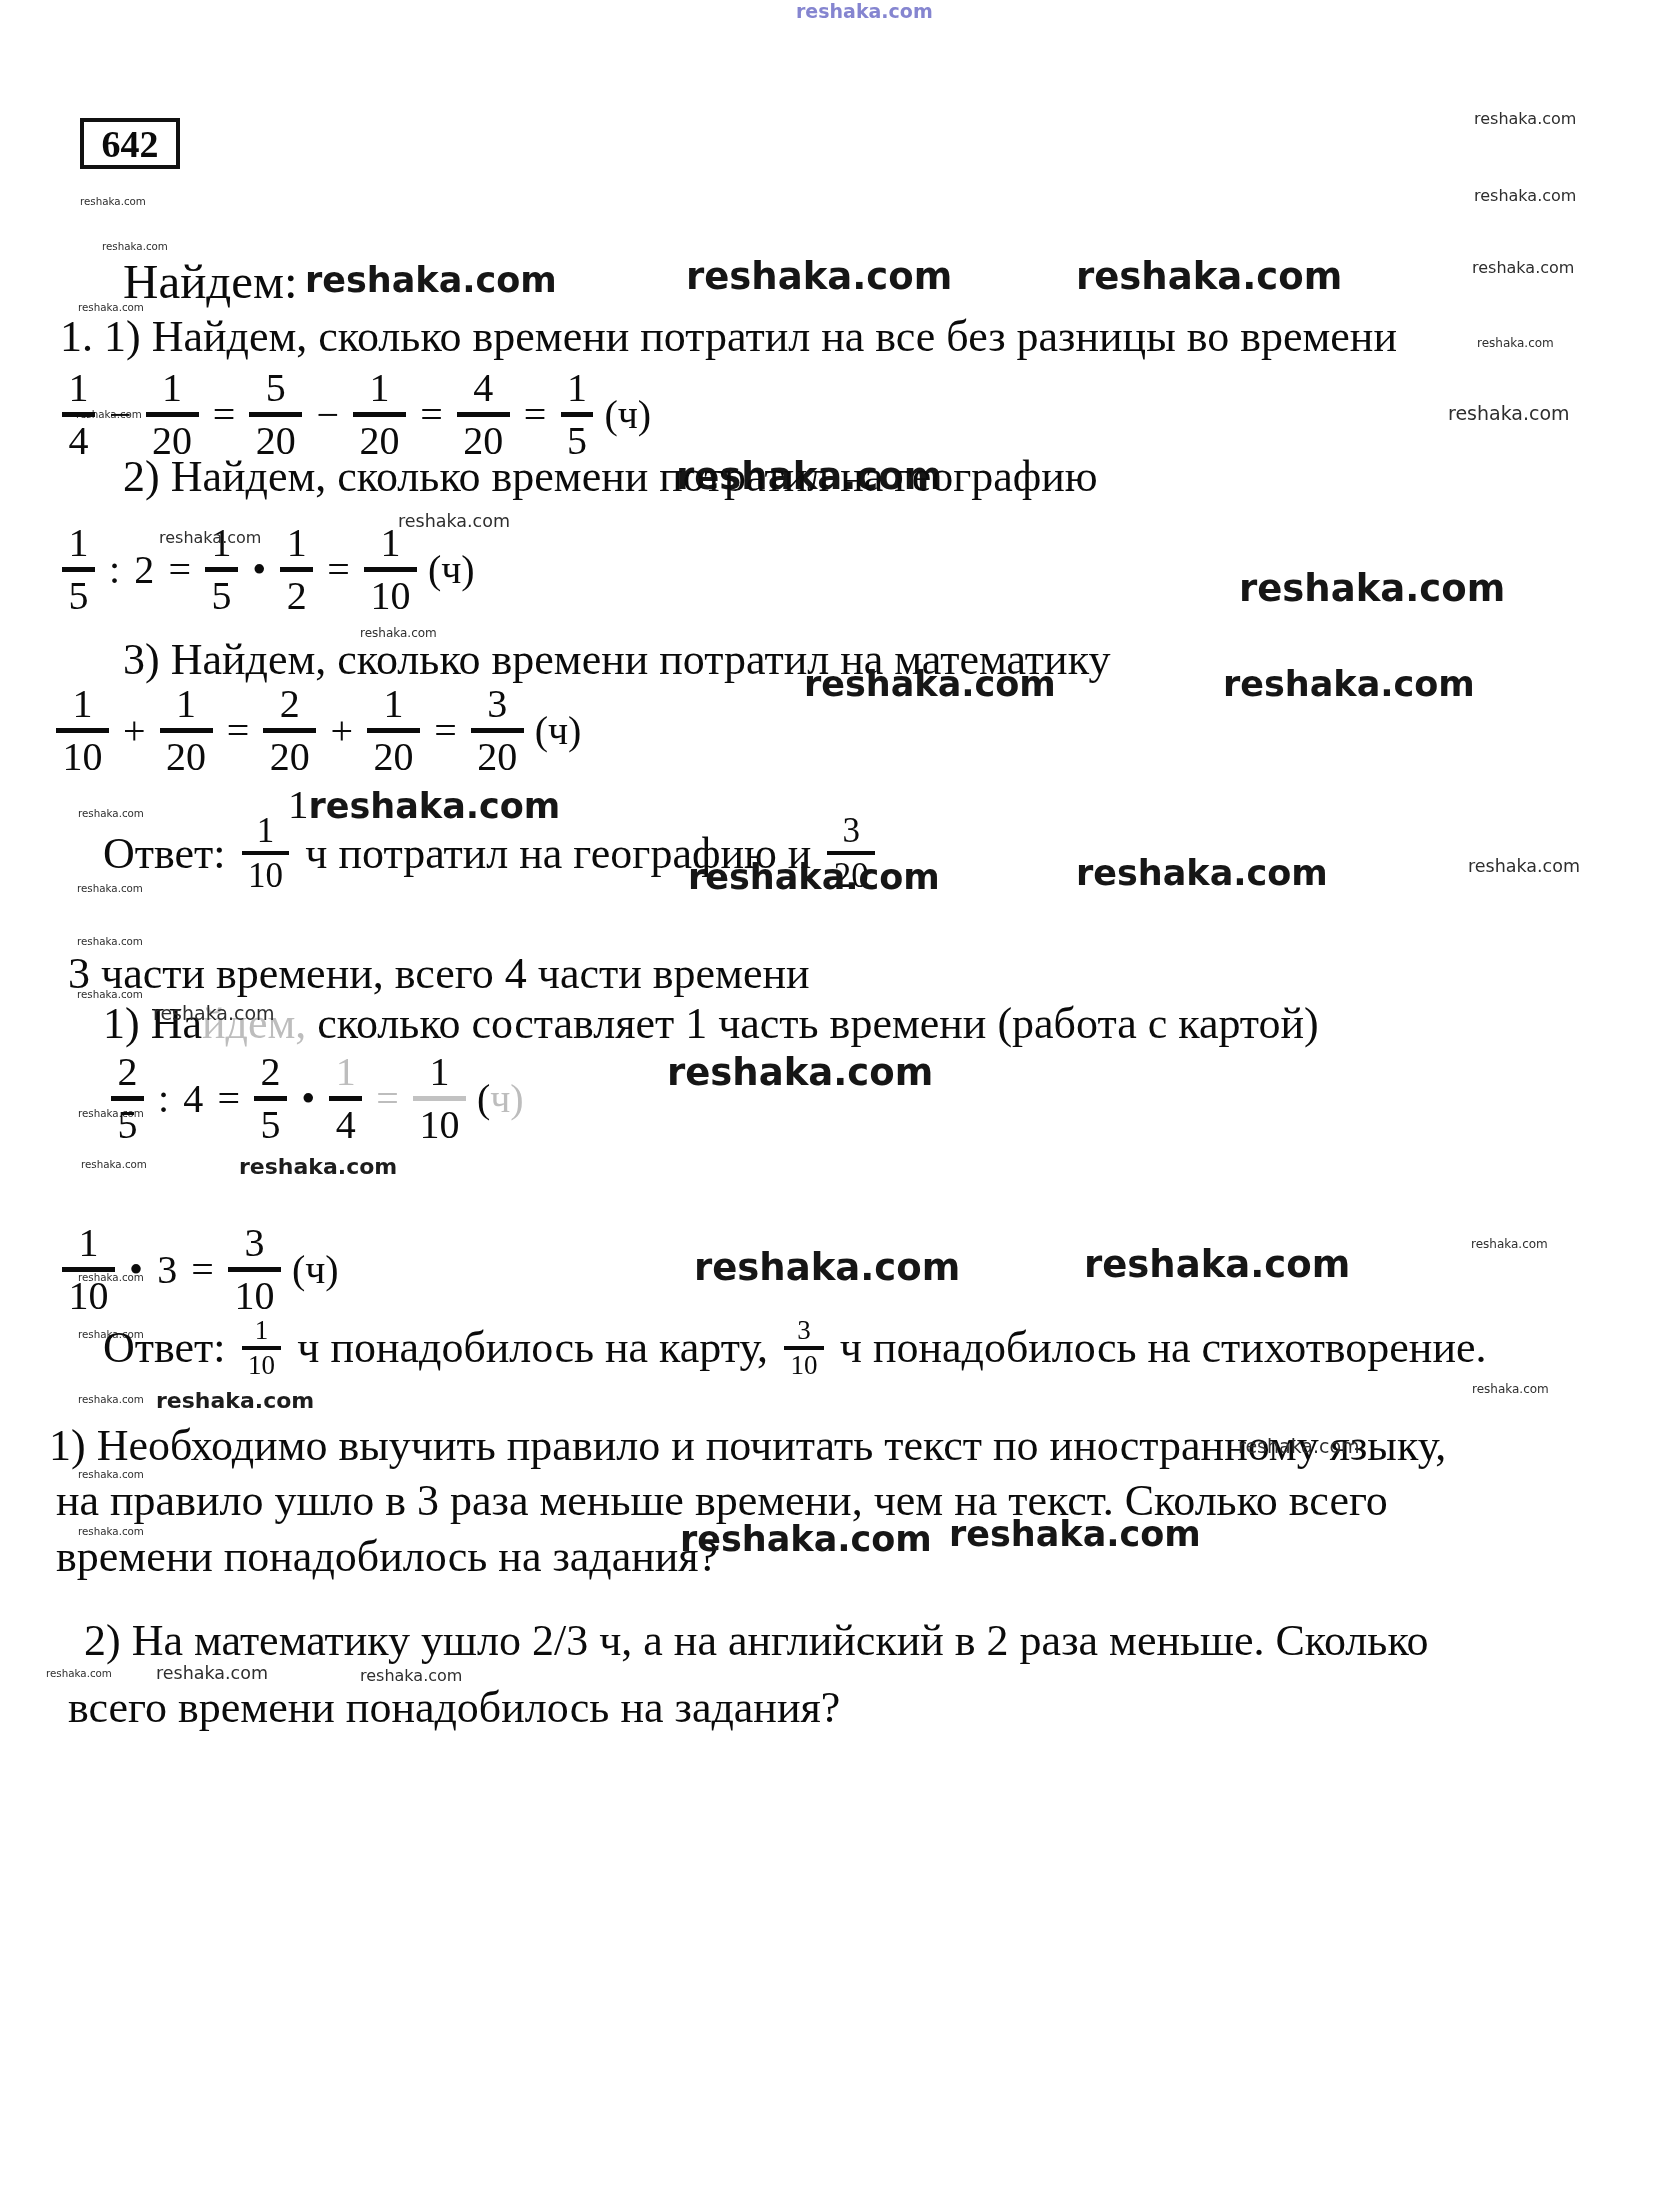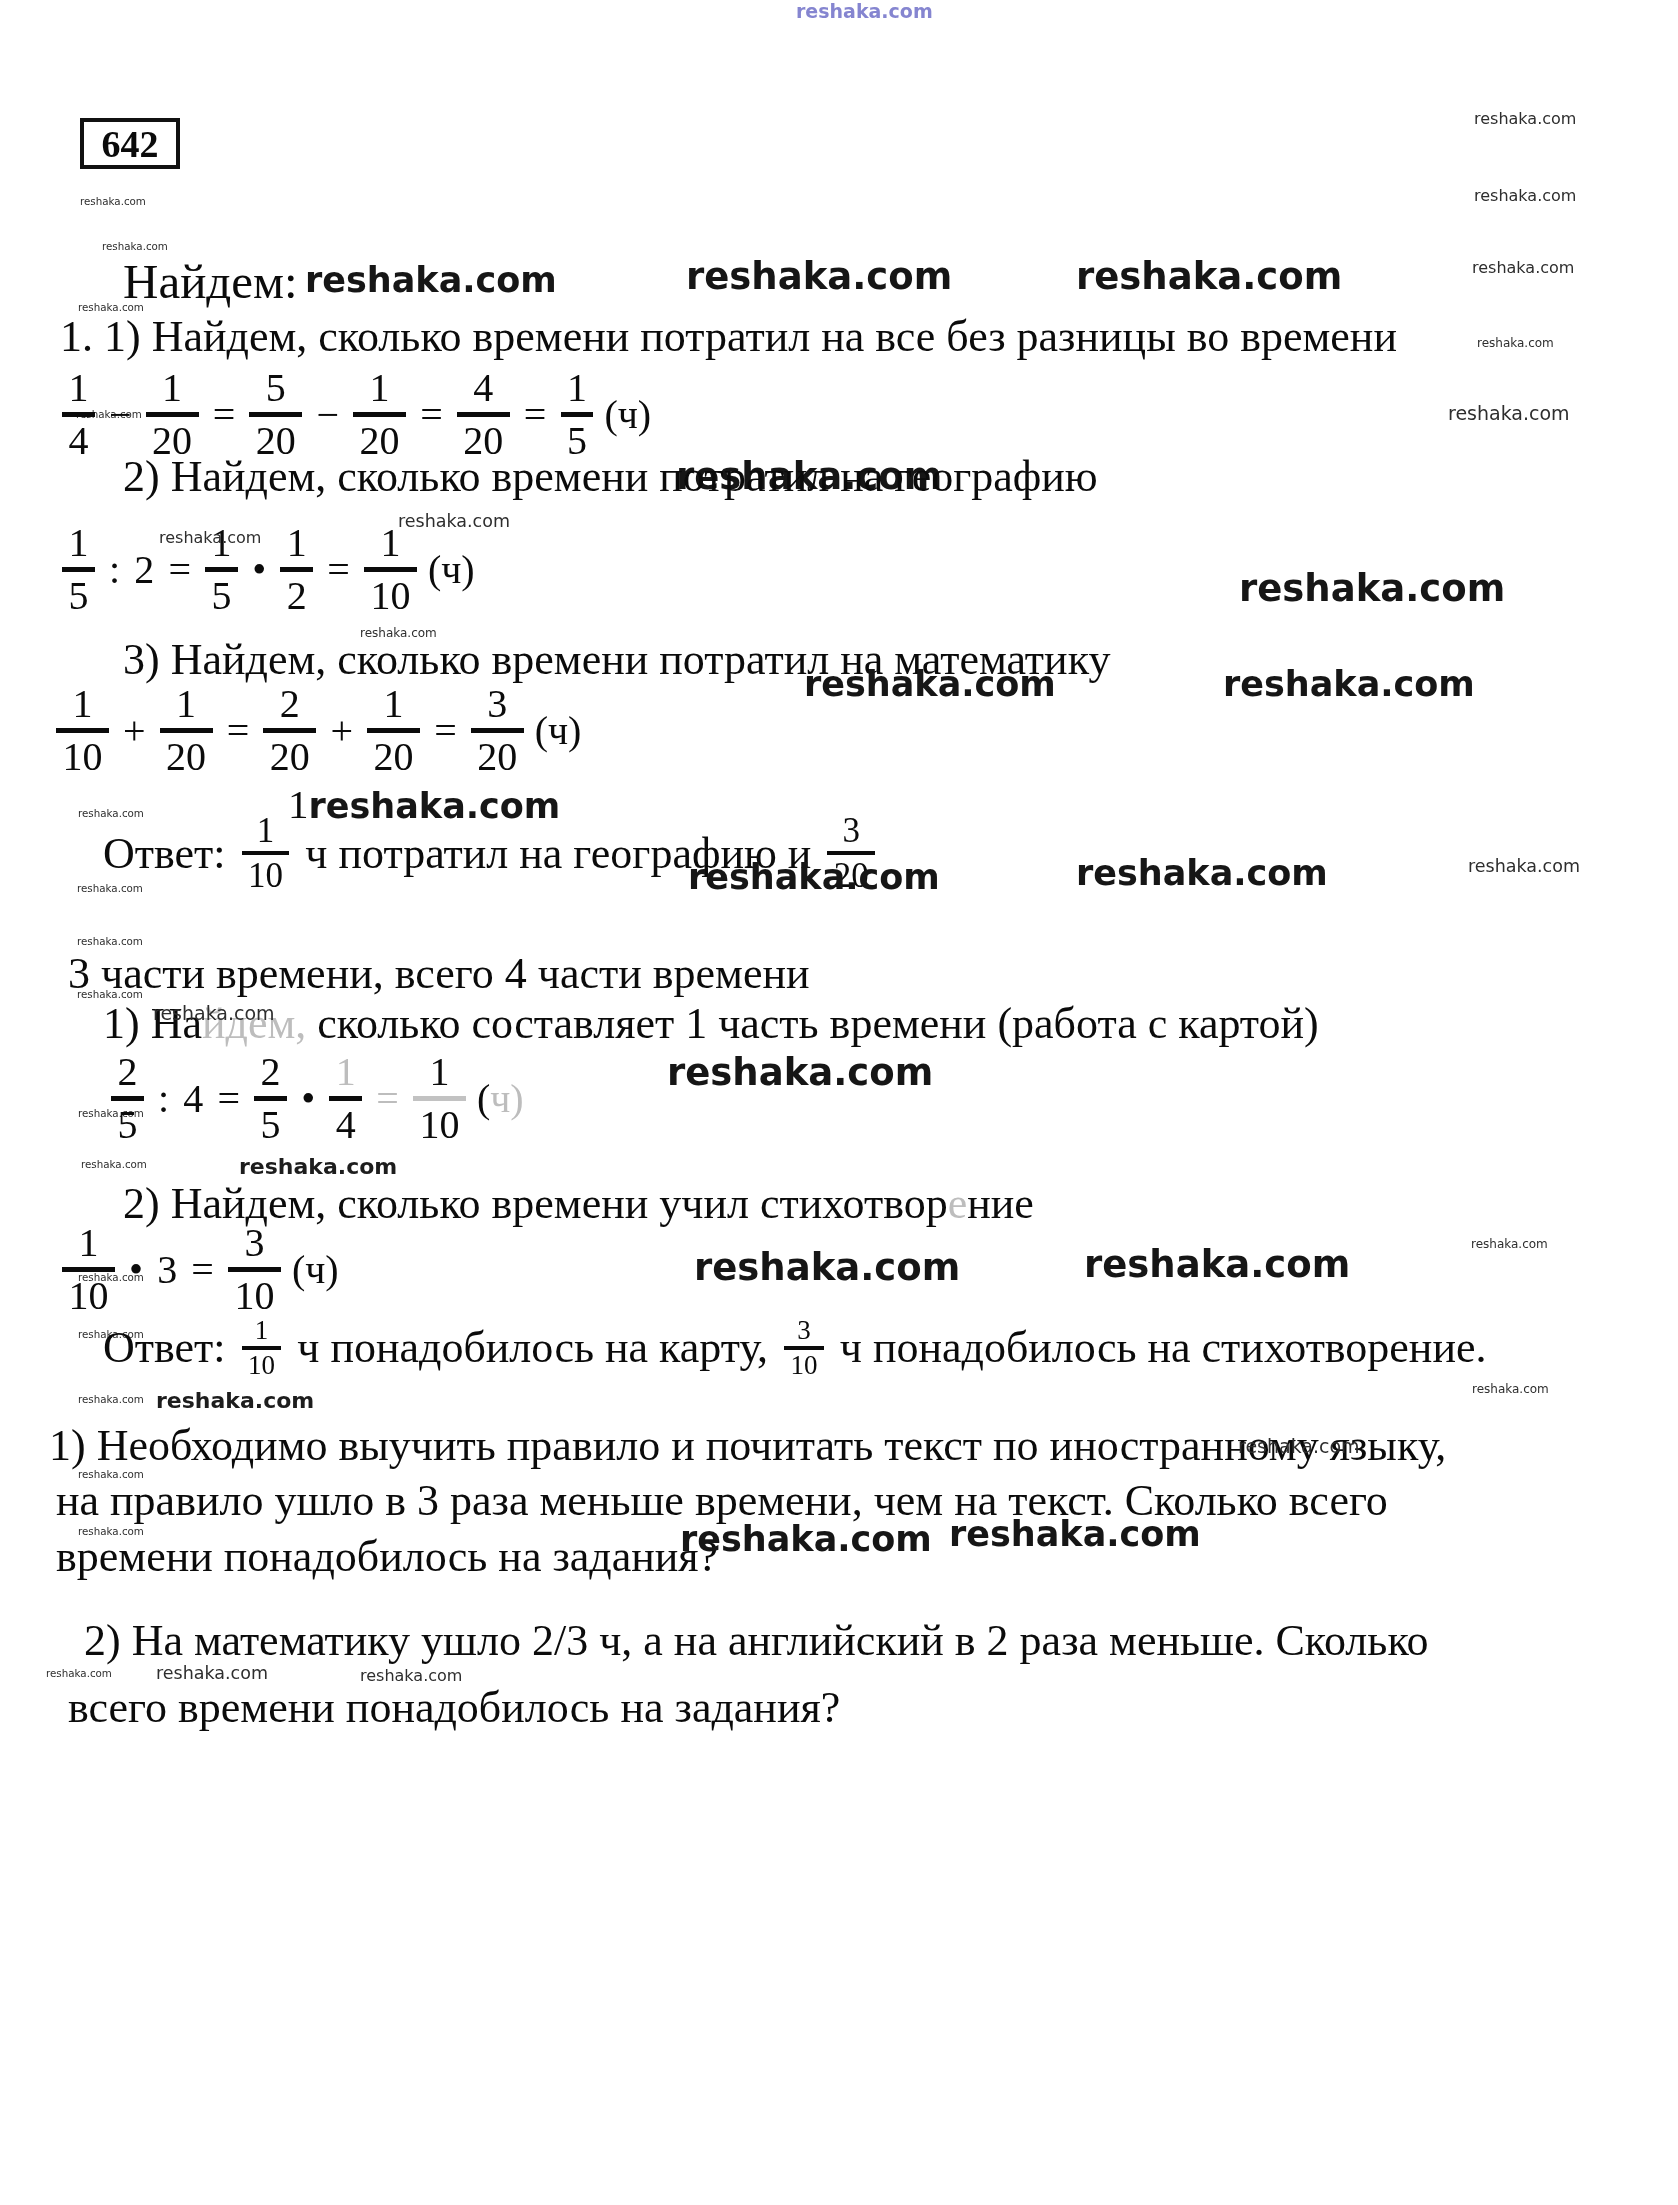--- a/index.html
+++ b/index.html
@@ -244,23 +244,20 @@
         <span class="fnum">1</span>
         <span class="fbar g"></span>
         <span class="fden">10</span>
       </span>
     <span><span>(</span><span class="gray">ч)</span></span>
   </div>
   <div class="wm" style="left:667px;top:1054px;font-size:37px">reshaka.com</div>
 
   <div class="wm sm" style="left:239px;top:1156px;font-size:22px;font-weight:bold;color:#1d1d1d">reshaka.com</div>
 
-  <div class="line" style="left:123px;top:1179px">
-    <span>2) Найдем, сколько времени учил стихотвор</span><span class="gray">е</span><span>ние</span>
-  </div>
 
   <div class="eq" style="left:62px;top:1223px">
     <span class="frac">
         <span class="fnum">1</span>
         <span class="fbar"></span>
         <span class="fden">10</span>
       </span>
     <span class="op">•</span>
     <span>3</span>
     <span class="op">=</span>

